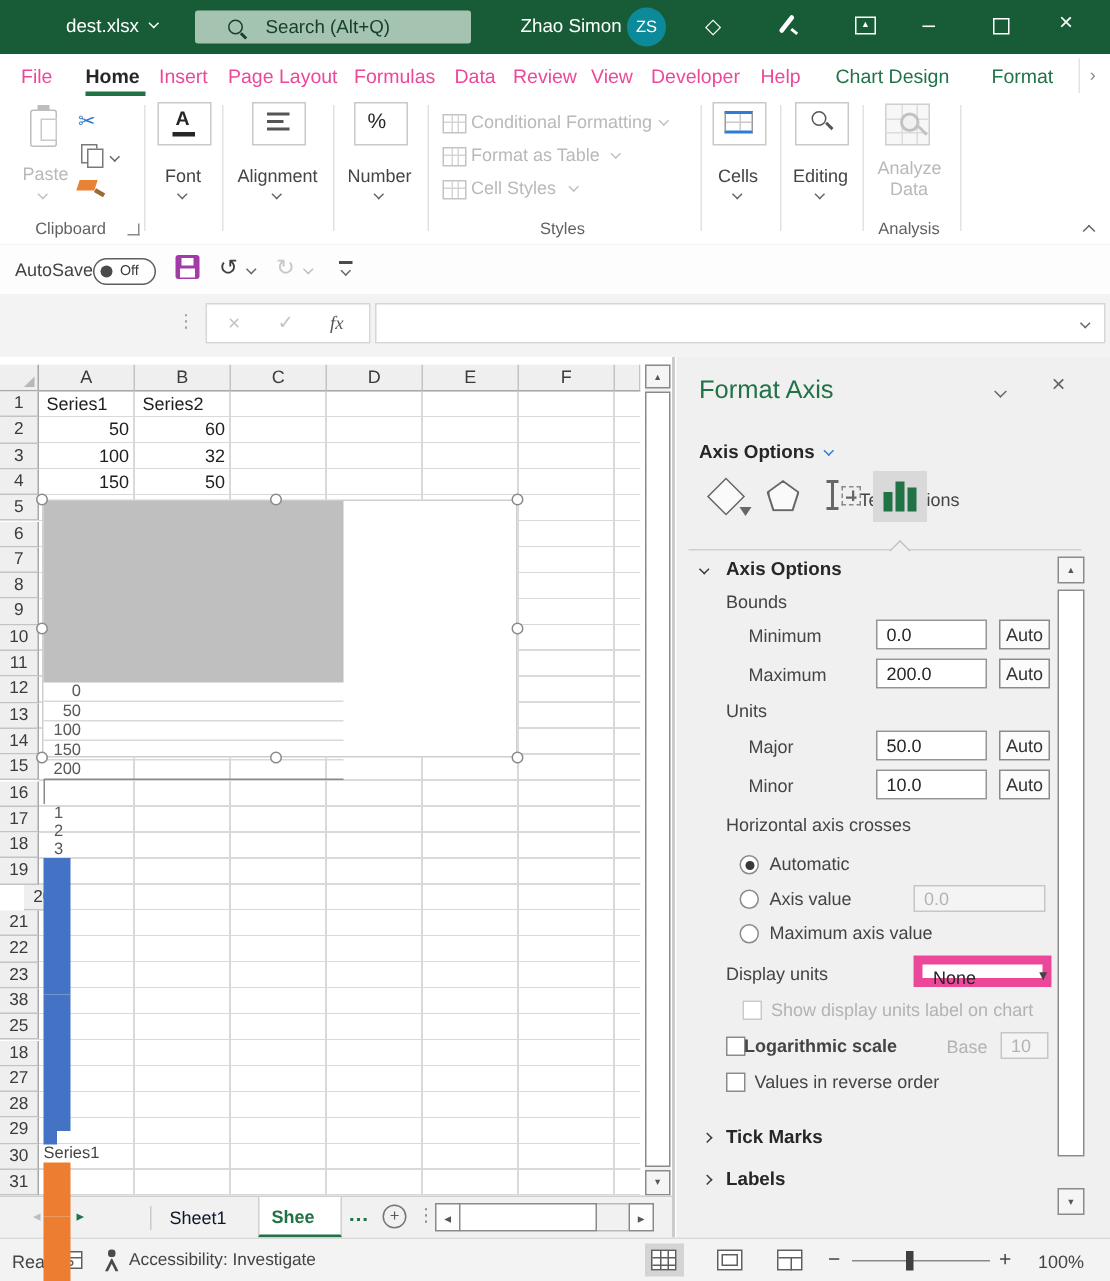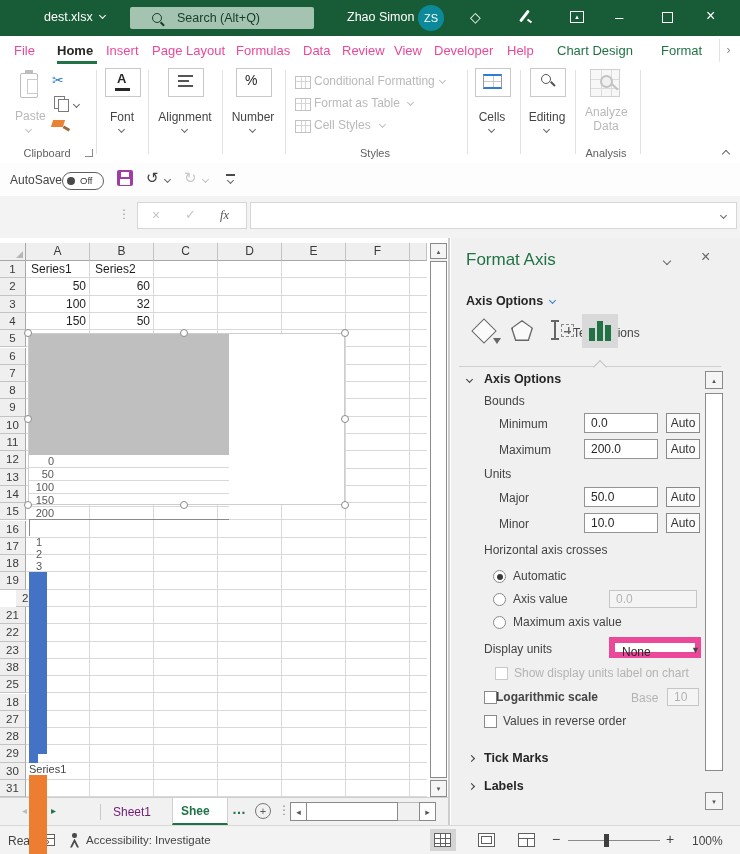--- a/index.html
+++ b/index.html
@@ -423,21 +423,21 @@
       <div class="sbtn" style="left:0;top:0;width:18px;height:18px;font-size:7px;line-height:17px;">▴</div>
       <div class="sthumb" style="left:0;top:22px;width:18px;height:378px;"></div>
       <div class="sbtn" style="left:0;top:421px;width:18px;height:18px;font-size:7px;line-height:17px;">▾</div>
     </div>
   </div>
 
   <div id="sheetbar">
     <span class="tx" style="left:22px;top:7px;font-size:10px;color:#bdbdbd;">◂</span>
     <span class="tx" style="left:51px;top:7px;font-size:10px;color:var(--accent,#217346);">▸</span>
     <span class="abs" style="left:100px;top:6px;width:1px;height:16px;background:#c9c9c9;"></span>
-    <span class="tx" style="left:113px;top:7px;color:#701a75;text-align:center;">Sheet1</span>
+    <span class="tx" style="left:113px;top:7px;color:#0f172a;text-align:center;">Sheet1</span>
     <div class="abs" style="left:172px;top:0;width:56px;height:27px;background:#fff;border-left:1px solid #d0d0d0;border-right:1px solid #d0d0d0;border-bottom:2px solid var(--accent,#217346);box-sizing:border-box;overflow:hidden;">
       <span class="tx" style="left:8px;top:6px;color:var(--accent,#217346);font-weight:bold;">Shee</span>
     </div>
     <span class="tx" style="left:232px;top:3px;color:var(--accent,#217346);font-weight:bold;font-size:14px;">…</span>
     <span class="abs" style="left:255px;top:5px;width:16px;height:16px;border:1px solid #767676;border-radius:50%;box-sizing:border-box;text-align:center;line-height:14px;font-size:11px;color:#5a5a5a;">+</span>
     <span class="tx" style="left:278px;top:5px;color:#8a8a8a;">⋮</span>
     <div class="sbtn" style="left:290px;top:4px;width:17px;height:19px;font-size:9px;line-height:18px;background:#fdfdfd;">◂</div>
     <div class="sthumb" style="left:306px;top:4px;width:92px;height:19px;"></div>
     <div class="abs" style="left:398px;top:4px;width:21px;height:19px;background:#f1f1f1;border-top:1px solid #b9b9b9;border-bottom:1px solid #b9b9b9;box-sizing:border-box;"></div>
     <div class="sbtn" style="left:419px;top:4px;width:17px;height:19px;font-size:9px;line-height:18px;background:#fdfdfd;">▸</div>

